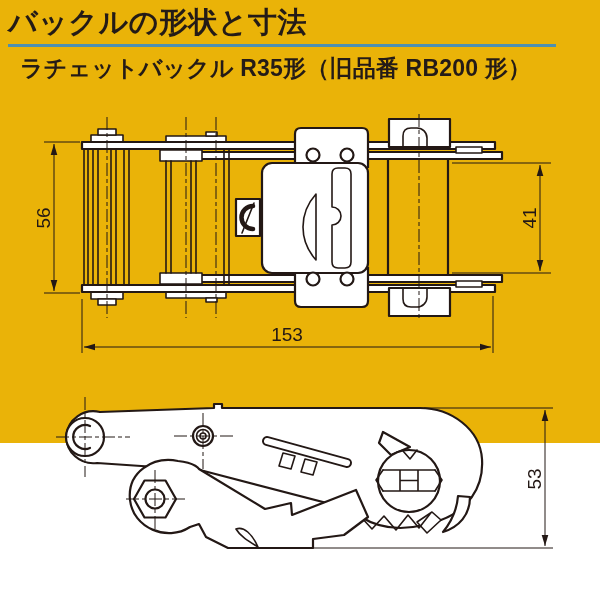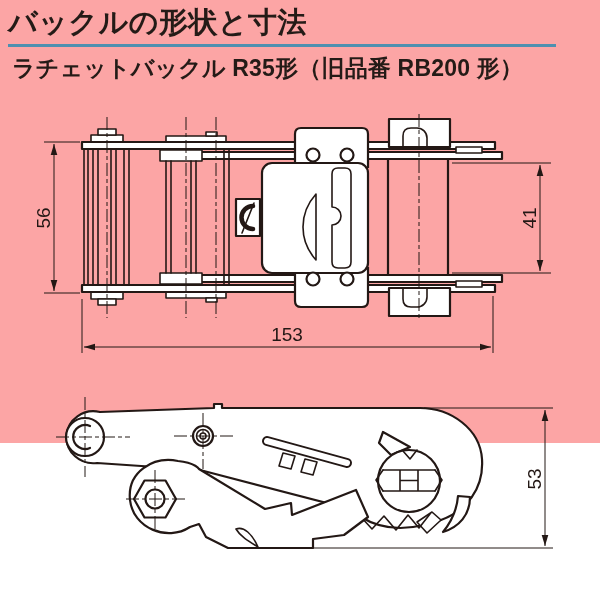--- a/index.html
+++ b/index.html
@@ -1,21 +1,21 @@
 <!DOCTYPE html>
 <html><head>
 <meta charset="utf-8">
 <style>
   html,body{margin:0;padding:0;width:600px;height:600px;background:#ffffff;overflow:hidden;}
   body{font-family:"Liberation Sans","DejaVu Sans",sans-serif;color:#241b17;}
-  .page{position:relative;width:600px;height:443px;background:#fca5a5;}
+  .page{position:relative;width:600px;height:443px;background:#eab308;}
   .hdr{position:absolute;left:8px;top:4px;width:584px;}
   .title{font-size:29px;font-weight:bold;letter-spacing:.5px;line-height:1.3;color:#241b17;margin:0;}
   .rule{height:3px;width:548px;margin-top:2px;background:#4e90b0;}
-  .subtitle{font-size:23px;font-weight:bold;letter-spacing:.2px;color:#241b17;margin:6px 0 0 4px;}
+  .subtitle{font-size:23px;font-weight:bold;letter-spacing:.2px;color:#241b17;margin:6px 0 0 12px;}
   svg{position:absolute;left:0;top:0;}
   .ol{fill:#fff;stroke:#231815;stroke-width:2.2;stroke-linejoin:round;}
   .ol15{fill:#fff;stroke:#231815;stroke-width:1.6;stroke-linejoin:round;}
   .nf{fill:none;stroke:#231815;stroke-width:2.2;stroke-linejoin:round;stroke-linecap:round;}
   .nf15{fill:none;stroke:#231815;stroke-width:1.6;stroke-linejoin:round;stroke-linecap:round;}
   .dim{fill:none;stroke:#231815;stroke-width:1;}
   .cl{fill:none;stroke:#231815;stroke-width:1;stroke-dasharray:13 3 4 3;}
   text.dl{font-family:"Liberation Sans","DejaVu Sans",sans-serif;font-size:19px;fill:#231815;}
 </style>
 </head>

